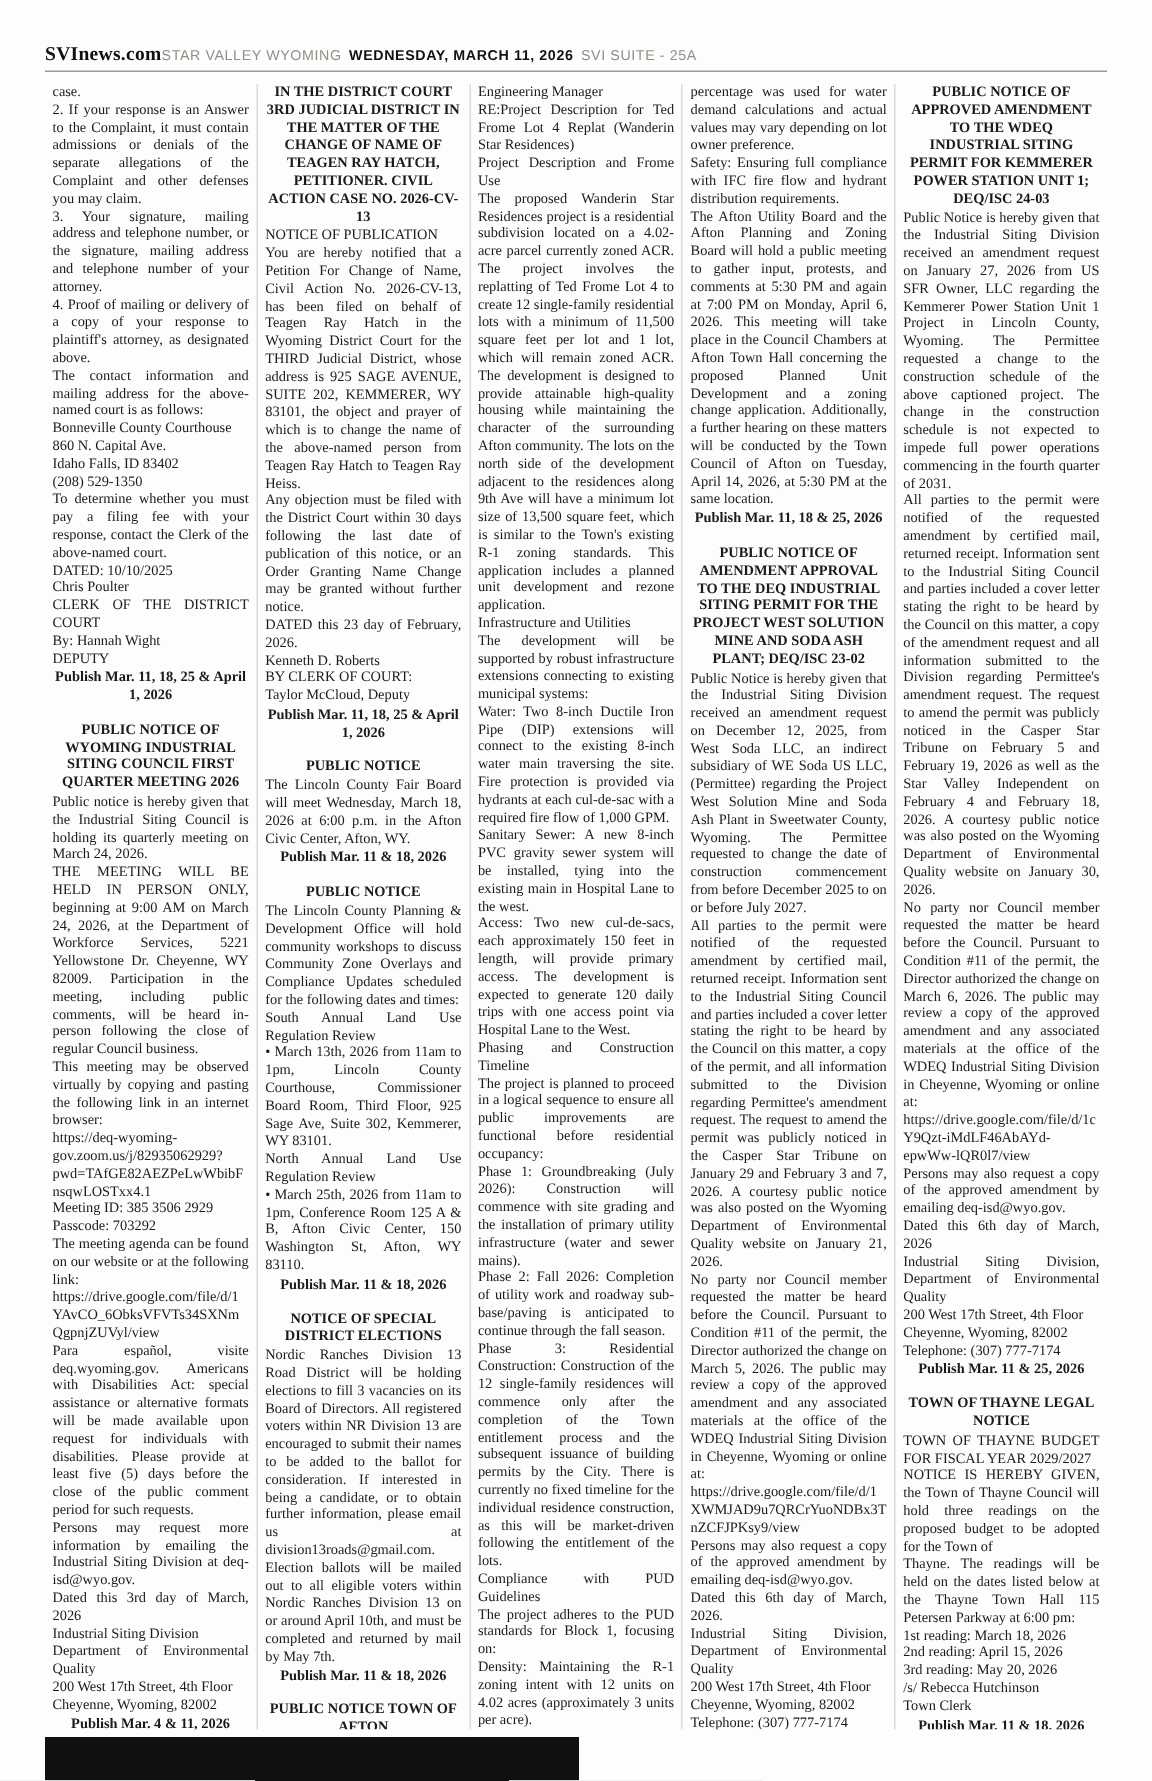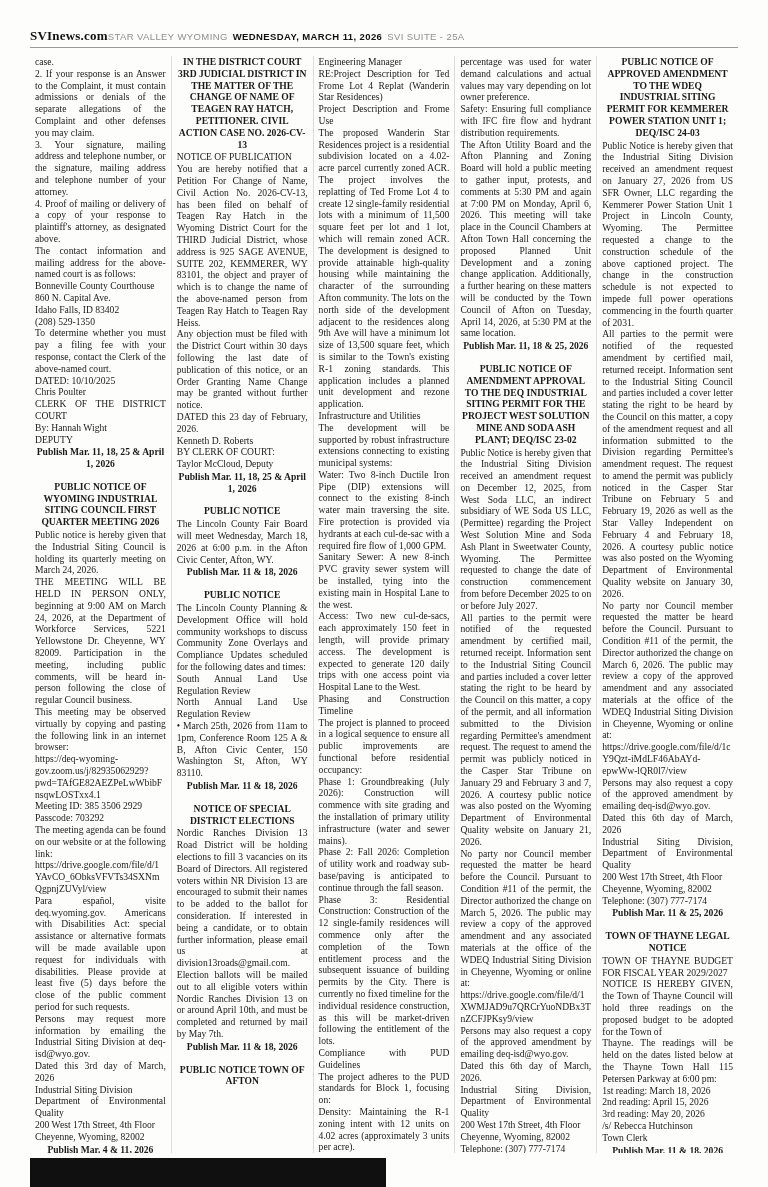--- a/index.html
+++ b/index.html
@@ -116,20 +116,21 @@
         <p class="para">Kenneth D. Roberts</p>
         <p class="para">BY CLERK OF COURT:</p>
         <p class="para">Taylor McCloud, Deputy</p>
         <p class="publish">Publish Mar. 11, 18, 25 &amp; April 1, 2026</p>
         <p class="heading">PUBLIC NOTICE</p>
         <p class="para">The Lincoln County Fair Board will meet Wednesday, March 18, 2026 at 6:00 p.m. in the Afton Civic Center, Afton, WY.</p>
         <p class="publish">Publish Mar. 11 &amp; 18, 2026</p>
         <p class="heading">PUBLIC NOTICE</p>
         <p class="para">The Lincoln County Planning &amp; Development Office will hold community workshops to discuss Community Zone Overlays and Compliance Updates scheduled for the following dates and times:</p>
         <p class="para">South Annual Land Use Regulation Review</p>
+        <p class="para">• March 13th, 2026 from 11am to 1pm, Lincoln County Courthouse, Commissioner Board Room, Third Floor, 925 Sage Ave, Suite 302, Kemmerer, WY 83101.</p>
         <p class="para">North Annual Land Use Regulation Review</p>
         <p class="para">• March 25th, 2026 from 11am to 1pm, Conference Room 125 A &amp; B, Afton Civic Center, 150 Washington St, Afton, WY 83110.</p>
         <p class="publish">Publish Mar. 11 &amp; 18, 2026</p>
         <p class="heading">NOTICE OF SPECIAL DISTRICT ELECTIONS</p>
         <p class="para">Nordic Ranches Division 13 Road District will be holding elections to fill 3 vacancies on its Board of Directors. All registered voters within NR Division 13 are encouraged to submit their names to be added to the ballot for consideration. If interested in being a candidate, or to obtain further information, please email us at division13roads@gmail.com. Election ballots will be mailed out to all eligible voters within Nordic Ranches Division 13 on or around April 10th, and must be completed and returned by mail by May 7th.</p>
         <p class="publish">Publish Mar. 11 &amp; 18, 2026</p>
         <p class="heading">PUBLIC NOTICE TOWN OF AFTON</p>
       </div>
       <div class="col">
         <p class="para">Engineering Manager</p>

